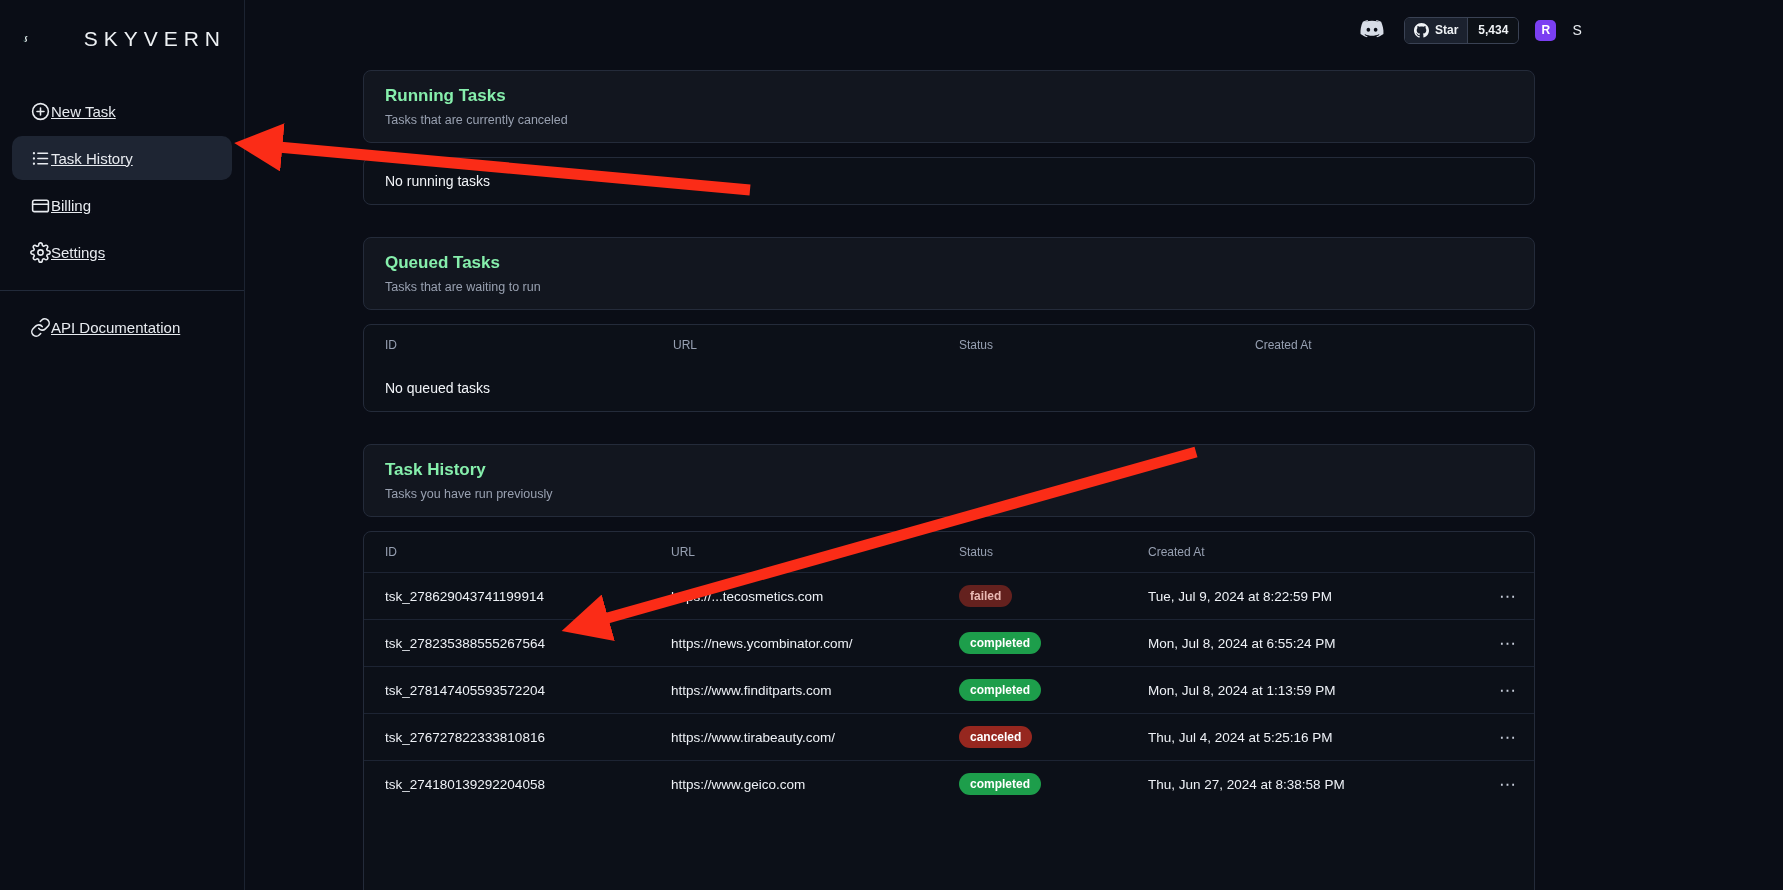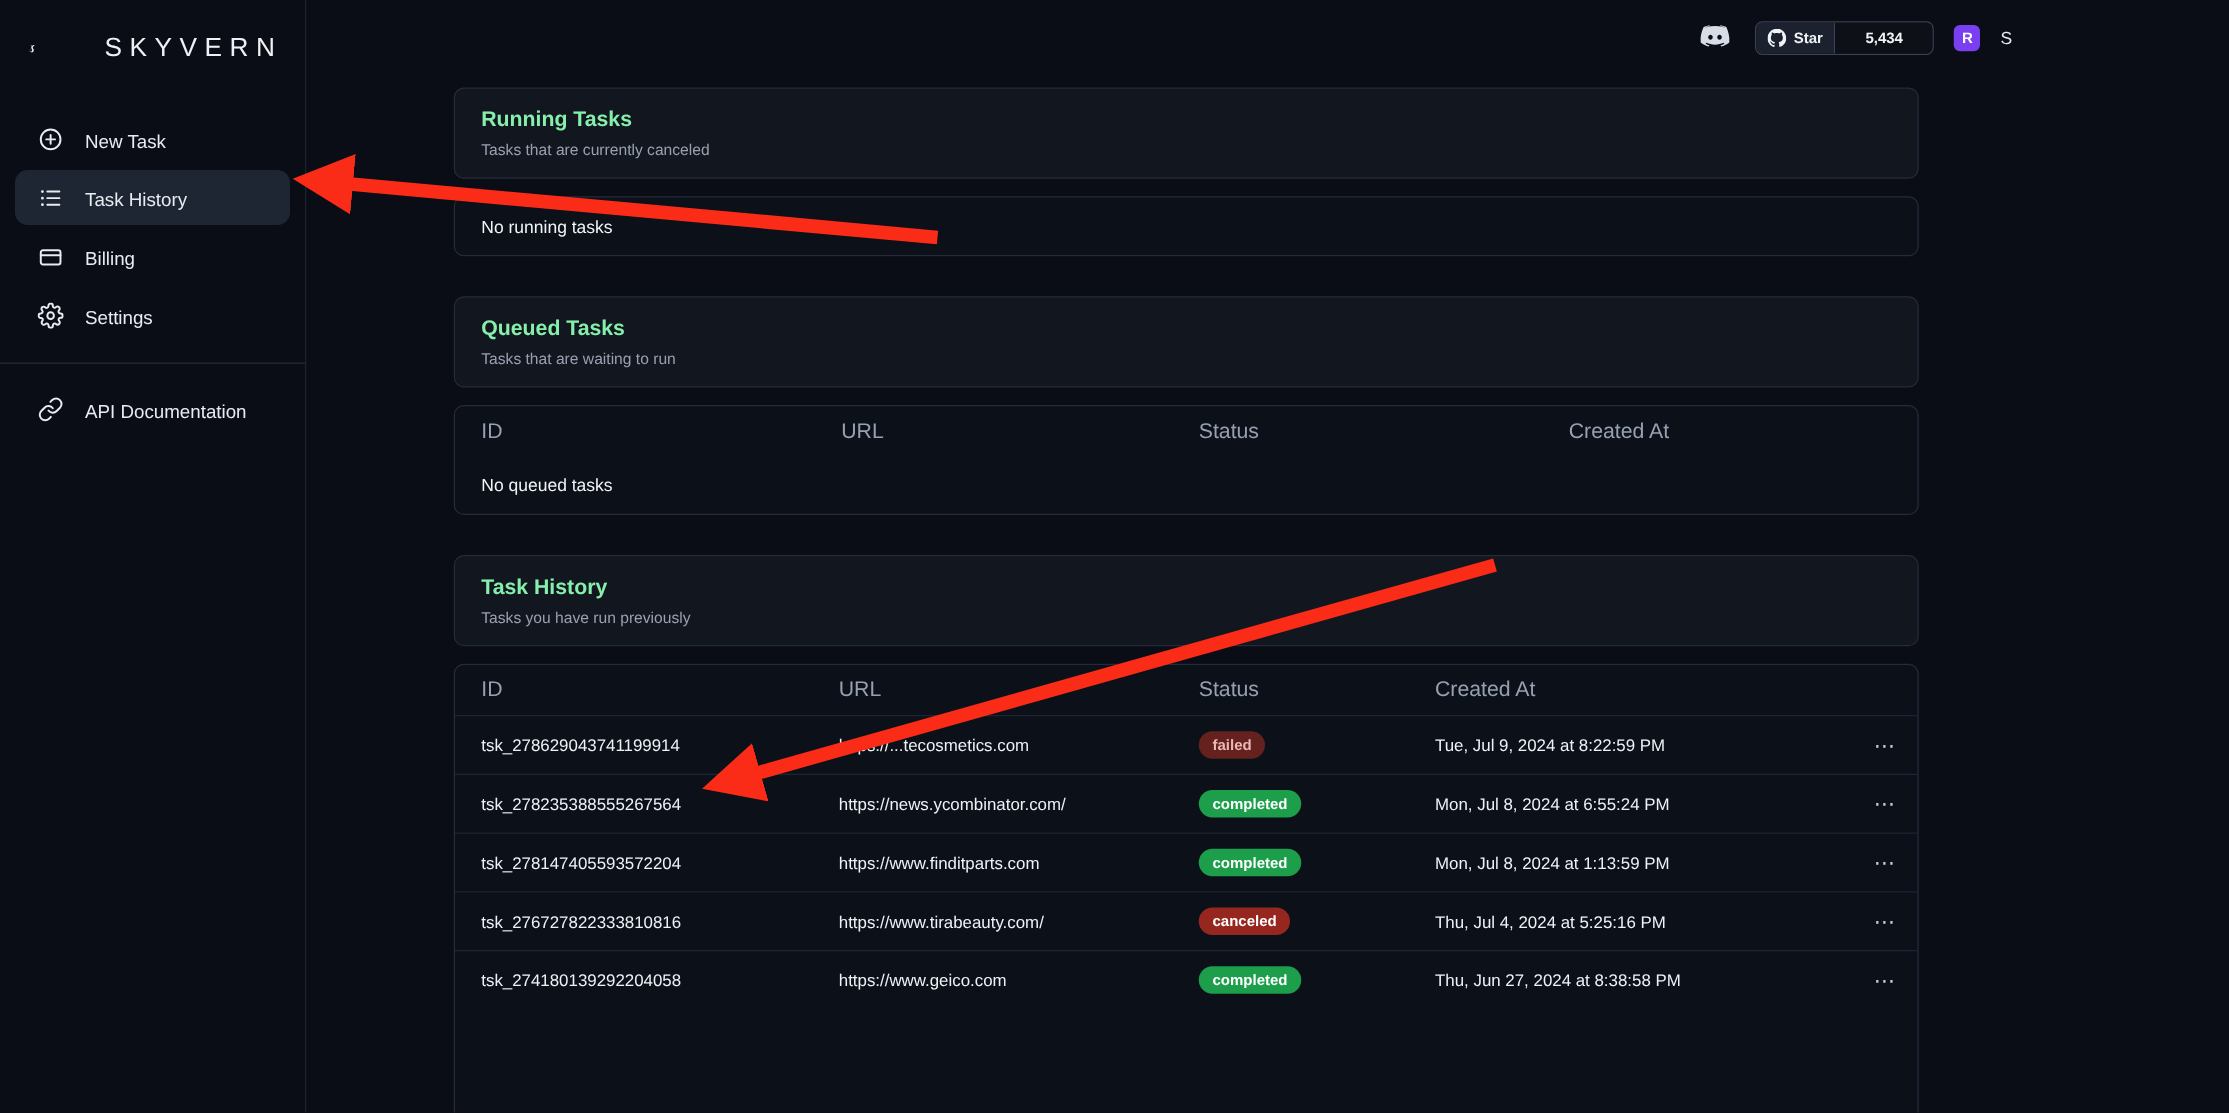--- a/index.html
+++ b/index.html
@@ -17,23 +17,23 @@
     position: absolute; left:0; top:0; width:245px; height:100%;
     background:#0a0d16; border-right:1px solid #1c2331;
     padding-top:8px;
   }
   .logo { display:flex; align-items:center; gap:10px; padding:10px 18px 26px 22px; }
   .logo svg { width:42px; height:42px; }
   .logo .brand {
     font-size:21px; letter-spacing:6px; color:#eef1f4; font-weight:400;margin-left:44px;
   }
   .nav-item {
-    display:flex; align-items:flex-end; gap:17px;
+    display:flex; align-items:center; gap:0;
     margin:3px 12px; padding:11px 17px;
-    border-radius:10px; font-size:15px; color:#e8ebf0; cursor:pointer;
+    border-radius:10px; font-size:15px; color:#e8ebf0; cursor:pointer;text-decoration:underline;
   }
   .nav-item .ic { width:22px; height:22px; flex:none; display:flex; align-items:center; justify-content:center; }
   .nav-item svg { width:21px; height:21px; stroke:currentColor; fill:none; stroke-width:1.8; stroke-linecap:round; stroke-linejoin:round; }
   .nav-item.active { background:#1e2533; }
   .side-divider { border-top:1px solid #222a3a; margin:16px 0 14px; }
   .nav-item.demo { background:#e7e9ee; color:#11151f; font-weight:500; }
 
   
   .topbar {
     position:absolute; top:15px; left:1358px; height:30px;
@@ -41,21 +41,21 @@
   }
   .discord-btn { width:30px; height:24px; display:flex; align-items:center; cursor:pointer; }
   .discord-btn svg { width:28px; height:22px; fill:#d7dce6; }
   .gh-widget {
     display:flex; align-items:stretch; height:27px;
     border:1px solid #3a4254; border-radius:6px; overflow:hidden;
     font-size:12px; font-weight:700; cursor:pointer;
   }
   .gh-star { display:flex; align-items:center; gap:6px; padding:0 9px; background:#1b212e; color:#f0f3f6; }
   .gh-star svg { width:15px; height:15px; fill:#f0f3f6; }
-  .gh-count { display:flex; align-items:center; padding:0 24px; background:#0d1117; color:#f0f3f6; border-left:1px solid #3a4254; }
+  .gh-count { display:flex; align-items:center; padding:0 10px; background:#0d1117; color:#f0f3f6; border-left:1px solid #3a4254; }
   .avatar {
     width:21px; height:21px; border-radius:5px; background:#7b3ff2;
     color:#fff; font-size:12px; font-weight:700;
     display:flex; align-items:center; justify-content:center; cursor:pointer;
   }
   .user-cutoff { font-size:14px; color:#e8ebf0; white-space:nowrap; }
 
   
   .main { position:absolute; left:363px; top:70px; width:1172px; }
   .section { margin-bottom:32px; }
@@ -66,21 +66,21 @@
   .card-head h2 { font-size:17px; font-weight:700; color:#86efac; margin-bottom:7px; }
   .card-head p { font-size:12.5px; color:#98a0b0; }
   .card-body {
     background:#0c1018; border:1px solid #242b3a; border-radius:8px;
     margin-top:14px; overflow:hidden;
   }
   .empty-row { min-height:46px; display:flex; align-items:center; padding:0 21px; font-size:14px; color:#f2f4f8; }
 
   .trow { display:grid; align-items:center; min-height:47px; padding:0 12px 0 21px; font-size:13.5px; color:#eef1f6; }
   .trow + .trow { border-top:1px solid #1d2433; }
-  .thead { min-height:40px; color:#97a0b2; font-size:17px; font-weight:400; }
+  .thead { min-height:40px; color:#97a0b2; font-size:12px; font-weight:400; }
   .thead + .trow { border-top:1px solid #1d2433; }
   .queued-grid { grid-template-columns:288px 286px 296px 1fr; }
   .hist-grid { grid-template-columns:286px 288px 189px 1fr 56px; }
   .hist-body { min-height:368px; }
 
   .badge { display:inline-block; justify-self:start; padding:3px 11px; border-radius:999px; font-size:12px; font-weight:700; line-height:1.4; }
   .b-completed { background:#1d9e4b; color:#ffffff; }
   .b-failed    { background:#64211e; color:#eab9b4; }
   .b-canceled  { background:#96271f; color:#ffffff; }
 

